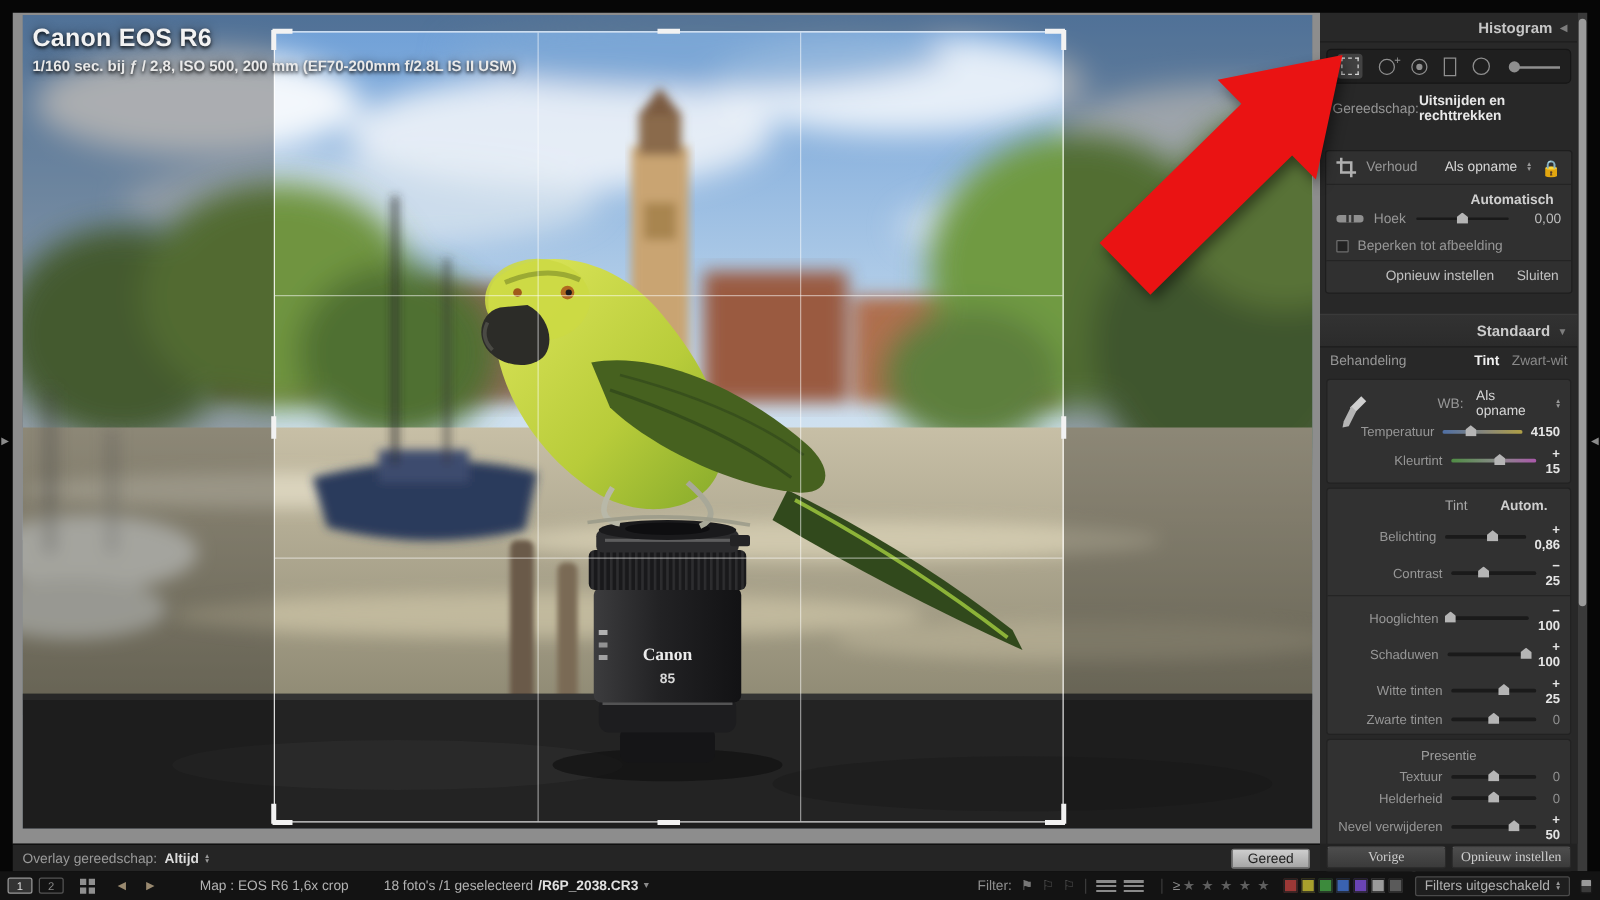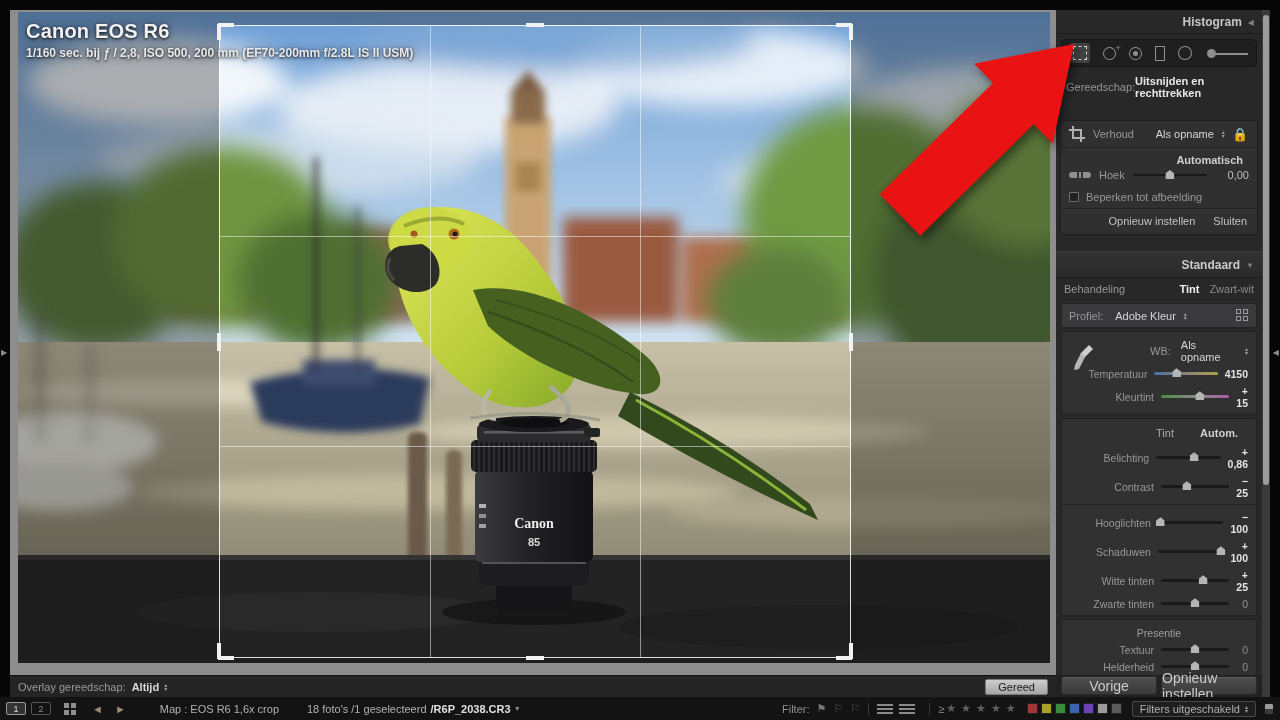--- a/index.html
+++ b/index.html
@@ -113,21 +113,21 @@
   .tintrow { display:flex; align-items:center; padding:4px 8px 3px 0; }
   .tintrow .tlab { width:112px; text-align:right; color:#a8a8a8; }
   .presrow { text-align:center; color:#9f9f9f; padding:4px 0 2px 0; font-size:10.5px; }
   .wbrow { display:flex; align-items:center; padding:4px 8px 2px 0; }
   .wbrow .wlab { width:112px; text-align:right; color:#979797; }
   .dropper { position:absolute; left:10px; margin-top:8px; }
 
   .rfooter { position:absolute; left:1056px; top:675px; width:206px; height:22px; background:#222;
     display:flex; gap:4px; padding:2px 5px; z-index:5; }
   .fbtn { flex:1; background:linear-gradient(#4d4d4d,#3a3a3a); border:1px solid #2a2a2a; border-top-color:#5d5d5d;
-    border-radius:3px; color:#cccccc; font-size:14px; display:flex; align-items:center; justify-content:center; }
+    border-radius:3px; color:#cccccc; font-size:11px; display:flex; align-items:center; justify-content:center;font-family:Liberation Serif, serif; }
 
   
   .toolbar { position:absolute; left:10px; top:675px; width:1046px; height:22px; background:#252525;
     border-top:1px solid #101010; display:flex; align-items:center; padding:0 8px; z-index:5;
     color:#9a9a9a; font-size:11px; }
   .toolbar .val { color:#dcdcdc; font-weight:bold; margin-left:6px; }
   .donebtn { margin-left:auto; background:linear-gradient(#cdcdcd,#a5a5a5); color:#1c1c1c; font-size:11px;
     padding:1px 12px; border-radius:2px; border:1px solid #7a7a7a; }
 
   
@@ -404,37 +404,20 @@
       <span class="tri">▼</span>
     </div>
 
     <div class="treatrow">
       <span class="lbl">Behandeling</span>
       <span class="spacer"></span>
       <span class="treat-color">Tint</span>
       <span class="treat-bw">Zwart-wit</span>
     </div>
 
-    <div class="profrow">
-      <span class="lbl">Profiel:</span>
-      <span class="dd" style="margin-left:12px;">
-        <span>Adobe Kleur</span>
-        <span class="updown">
-            <span>▴</span>
-            <span>▾</span>
-          </span>
-      </span>
-      <span class="spacer"></span>
-      <span class="icon-grid4">
-          <span></span>
-          <span></span>
-          <span></span>
-          <span></span>
-        </span>
-    </div>
 
     <div class="group" style="position:relative;">
       <svg class="dropper" width="22" height="30" viewBox="0 0 22 30">
         <path d="M17,2 L21,6 L12,15 L8,11 Z" fill="#cfcfcf"></path>
         <path d="M9,10 L3,22 L2,27 L7,26 L13,14 Z" fill="#b5b5b5"></path>
       </svg>
       <div class="wbrow">
         <span class="wlab">WB:</span>
         <span class="dd" style="margin-left:10px;">
           <span>Als opname</span>

